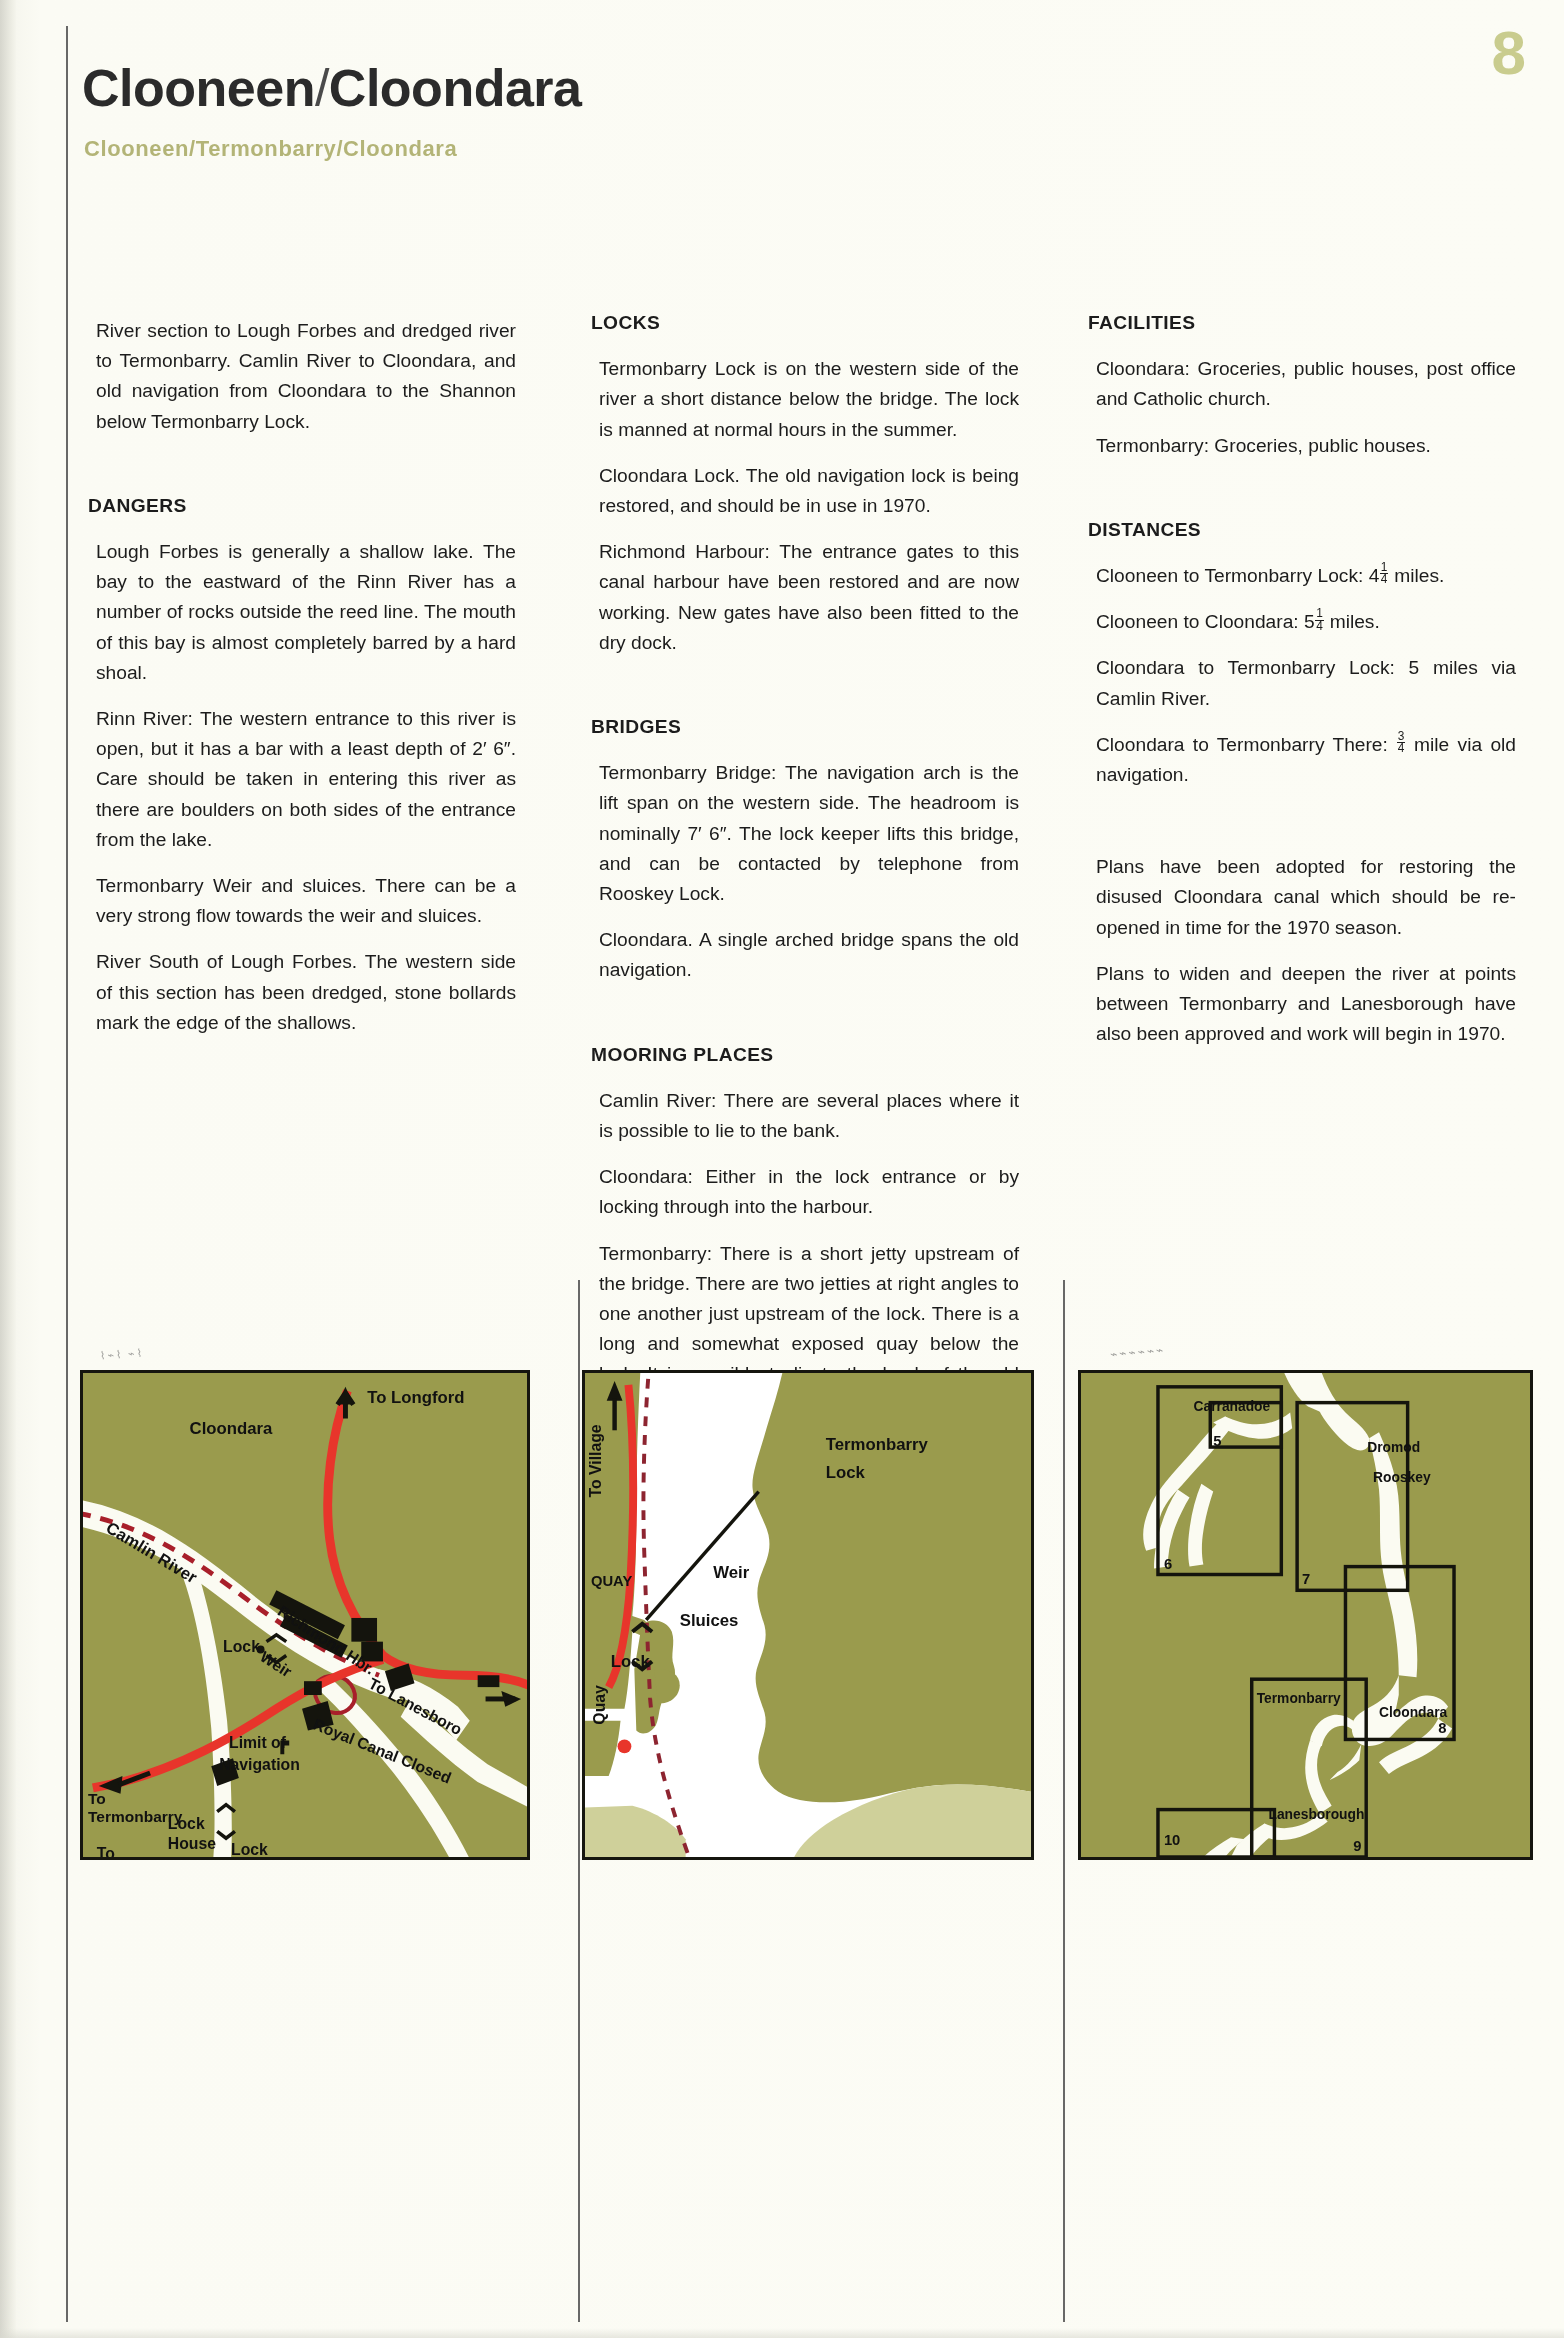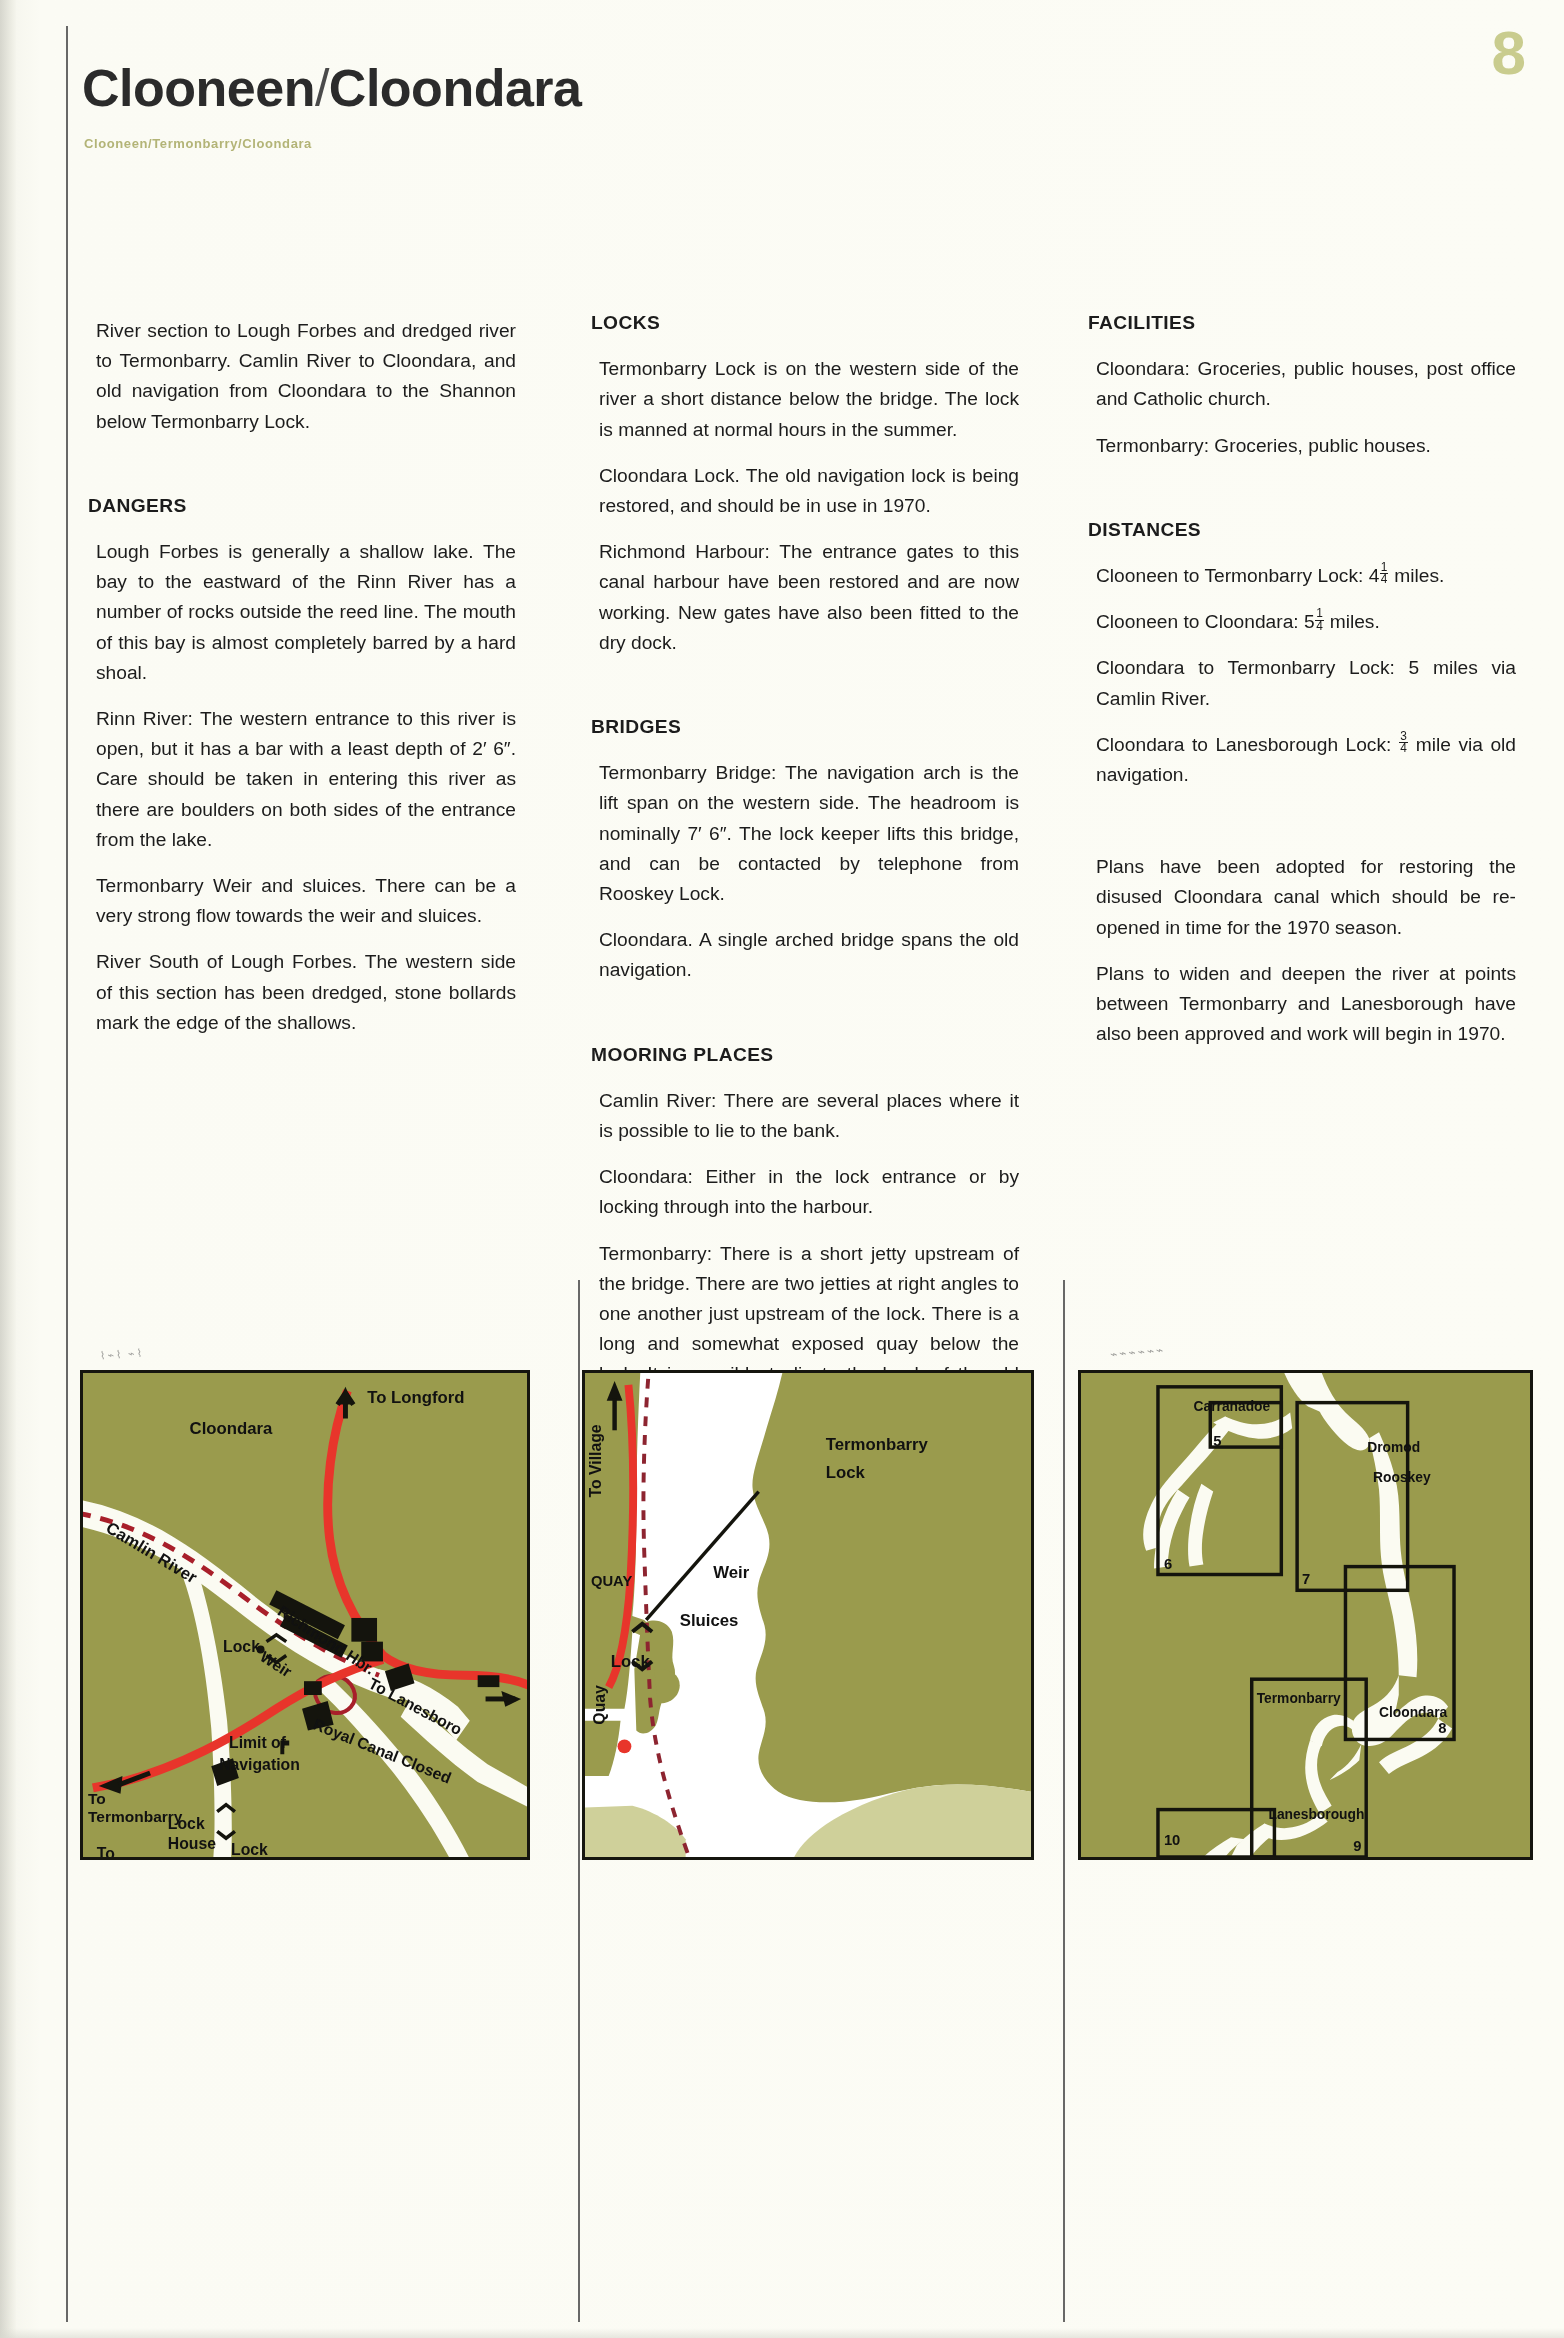--- a/index.html
+++ b/index.html
@@ -44,21 +44,21 @@
     margin-top:36px;
   }
   .title .slash{font-weight:400;color:#4a4a4a;}
   .pageno{
     position:absolute;right:38px;top:22px;
     font-size:62px;font-weight:bold;color:#c9cc8e;
     line-height:1;
   }
   .subtitle{
     position:absolute;left:84px;top:136px;
-    font-size:13px;font-weight:bold;color:#b3b477;
+    font-size:22px;font-weight:bold;color:#b3b477;
     letter-spacing:.6px;
   }
 
   
   .col{
     position:absolute;top:300px;
     font-size:19.2px;line-height:30.2px;
     color:#1c1c1c;
     text-align:justify;
   }
@@ -138,21 +138,21 @@
 
 <div class="col c3">
   <p class="sec-head">FACILITIES</p>
   <p class="para"><span class="lead">Cloondara:</span><span> Groceries, public houses, post office and Catholic church.</span></p>
   <p class="para"><span class="lead">Termonbarry:</span><span> Groceries, public houses.</span></p>
   <div class="gap"></div>
   <p class="sec-head">DISTANCES</p>
   <p class="para" style="text-align:left"><span>Clooneen to Termonbarry Lock: 4</span><span class="frac"><span class="num">1</span><span class="den">4</span></span><span> miles.</span></p>
   <p class="para" style="text-align:left"><span>Clooneen to Cloondara: 5</span><span class="frac"><span class="num">1</span><span class="den">4</span></span><span> miles.</span></p>
   <p class="para"><span>Cloondara to Termonbarry Lock: 5 miles via Camlin River.</span></p>
-  <p class="para"><span>Cloondara to Lanesborough Lock: </span><span class="frac"><span class="num">3</span><span class="den">4</span></span><span> mile via old navigation.</span></p>
+  <p class="para"><span>Cloondara to Termonbarry There: </span><span class="frac"><span class="num">3</span><span class="den">4</span></span><span> mile via old navigation.</span></p>
   <div class="gap"></div>
   <p class="para">Plans have been adopted for restoring the disused Cloondara canal which should be re-opened in time for the 1970 season.</p>
   <p class="para">Plans to widen and deepen the river at points between Termonbarry and Lanesborough have also been approved and work will begin in 1970.</p>
 </div>
 
 <div class="scribble sc1">⌇⌁⌇ ⌁⌇</div>
 <div class="scribble sc3">⌁⌁⌁⌁⌁⌁</div>
 
 <div class="mapbox map1">
 <svg viewBox="0 0 450 490" preserveAspectRatio="none">

